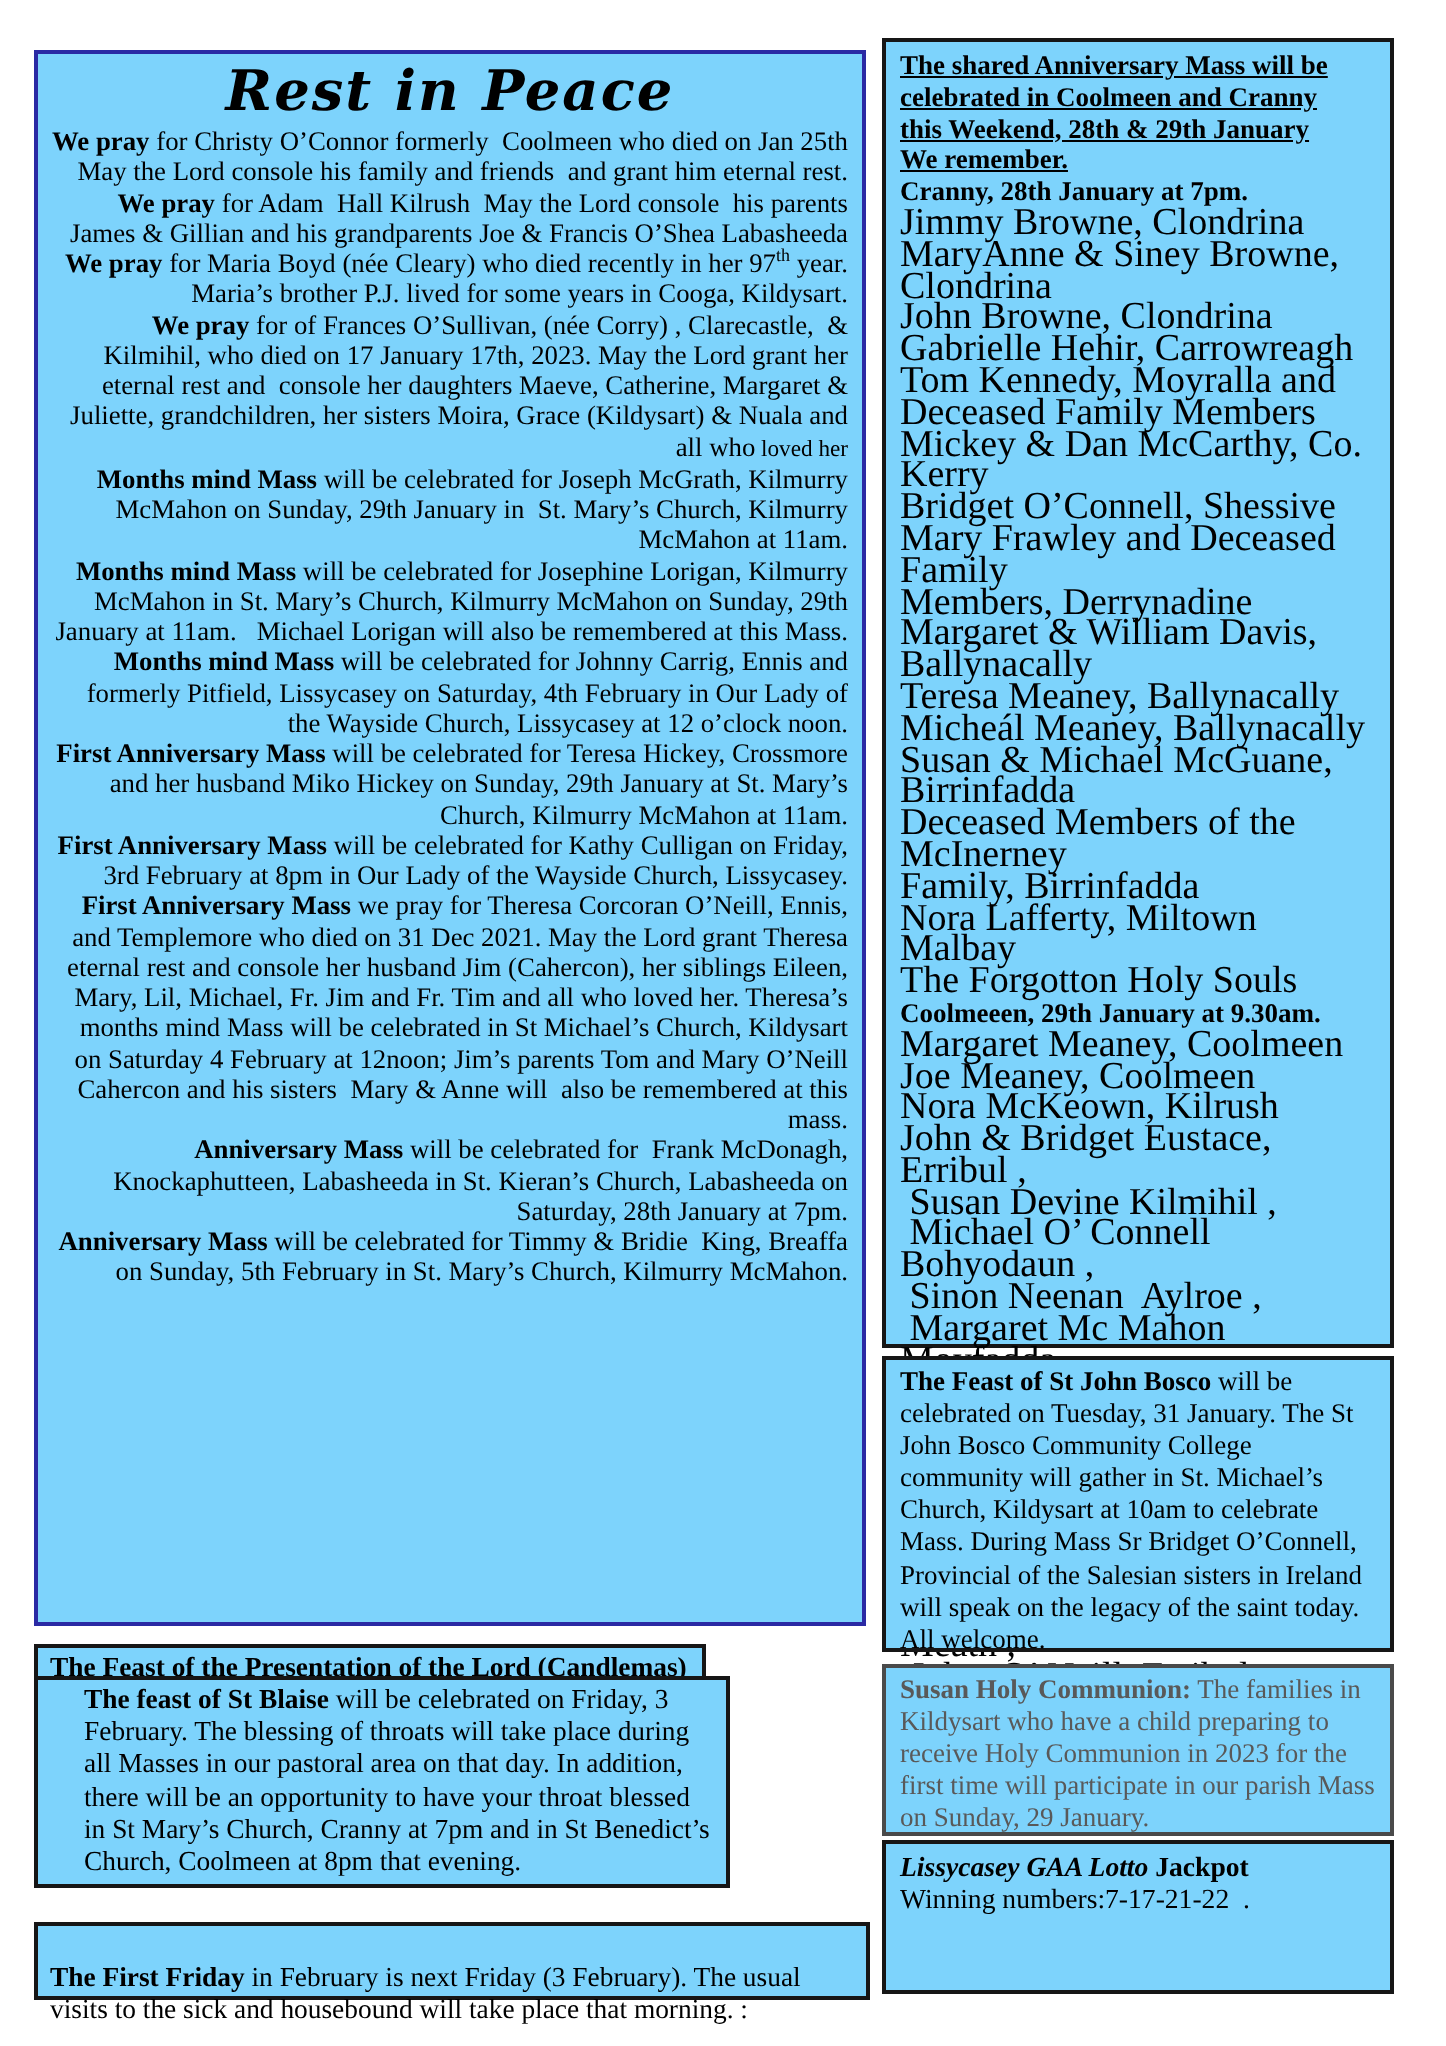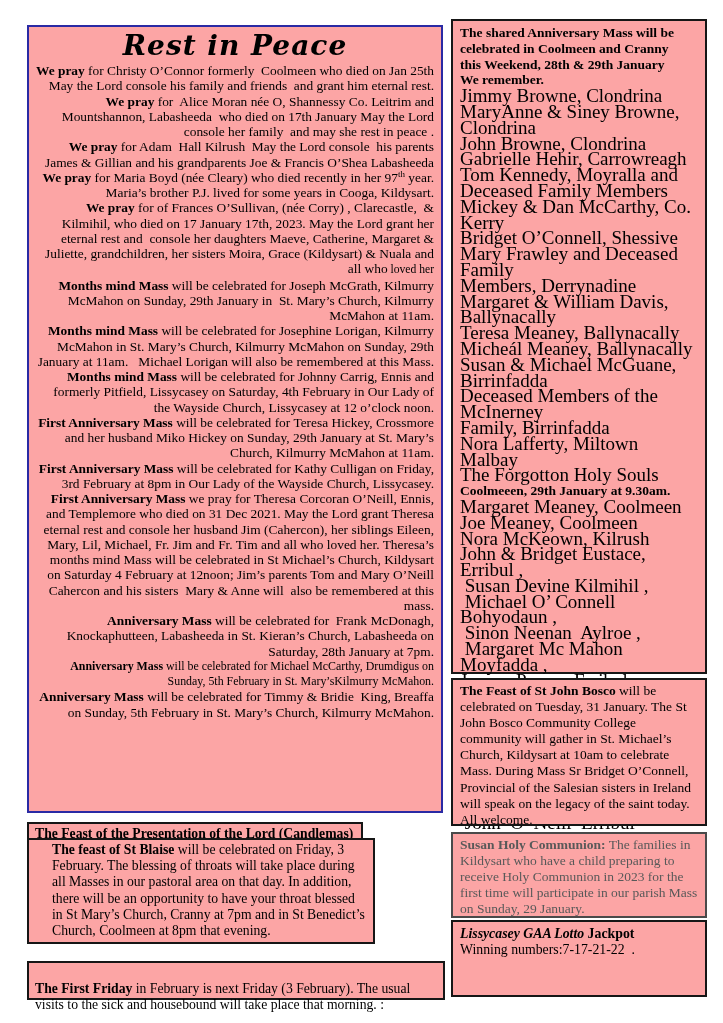--- a/index.html
+++ b/index.html
@@ -6,23 +6,22 @@
   html, body { width: 723px; height: 1023px; }
   body {
     background: #ffffff;
     color: #000000;
     font-family: "Liberation Serif", serif;
     position: relative;
     overflow: hidden;
   }
   .box {
     position: absolute;
-    background: #fca5a5;
+    background: #7dd3fc;
     border: 2px solid #161616;
-    margin-left: 10px;
   }
   
   #rip-box {
     left: 17px; top: 25px; width: 416px; height: 788px;
     border-color: #2a2aa4;
     padding: 2px 7px 0 7px;
     overflow: hidden;
   }
   .rip-title {
     font-family: "DejaVu Serif", serif;
@@ -52,20 +51,21 @@
     white-space: pre-wrap;
   }
 
   
   #shared-box { left: 441px; top: 19px; width: 256px; height: 655px; padding: 4px 7px; }
   .hdr {
     font-weight: bold;
     font-size: 13.5px;
     line-height: 15.8px;
     white-space: pre-line;
+    text-decoration: underline;
   }
   .sec-title { font-weight: bold; font-size: 13.5px; line-height: 15.8px; }
   .names { font-size: 19px; line-height: 15.8px; white-space: pre-wrap; }
 
   #bosco-box { left: 441px; top: 678px; width: 256px; height: 148px; padding: 3px 7px; }
   #bosco-box .info { font-size: 13.5px; line-height: 16.1px; }
 
   #communion-box {
     left: 441px; top: 832px; width: 256px; height: 86px; padding: 3px 7px;
     color: #595959; border-color: #4a4a4a;
@@ -77,32 +77,30 @@
   .lotto-title .it { font-style: italic; }
   .lotto-line { font-size: 13.8px; line-height: 16.6px; white-space: pre-wrap; }
 </style>
 </head>
 <body>
 
 <div class="box" id="rip-box">
   <div class="rip-title">Rest in Peace</div>
   <div>
       <p class="entry"><b>We pray</b> for Christy O’Connor formerly  Coolmeen who died on Jan 25th May the Lord console his family and friends  and grant him eternal rest.</p>
-      <p class="entry"><b>We pray</b> for  Alice Moran née O, Shannessy Co. Leitrim and Mountshannon, Labasheeda  who died on 17th January May the Lord console her family  and may she rest in peace .</p>
       <p class="entry"><b>We pray</b> for Adam  Hall Kilrush  May the Lord console  his parents James &amp; Gillian and his grandparents Joe &amp; Francis O’Shea Labasheeda</p>
       <p class="entry"><b>We pray</b> for Maria Boyd (née Cleary) who died recently in her 97<sup>th</sup> year. Maria’s brother P.J. lived for some years in Cooga, Kildysart.</p>
       <p class="entry"><b>We pray</b> for of Frances O’Sullivan, (née Corry) , Clarecastle,  &amp; Kilmihil, who died on 17 January 17th, 2023. May the Lord grant her eternal rest and  console her daughters Maeve, Catherine, Margaret &amp; Juliette, grandchildren, her sisters Moira, Grace (Kildysart) &amp; Nuala and all who<span class="sm"> loved her</span></p>
       <p class="entry"><b>Months mind Mass</b> will be celebrated for Joseph McGrath, Kilmurry McMahon on Sunday, 29th January in  St. Mary’s Church, Kilmurry McMahon at 11am.</p>
       <p class="entry"><b>Months mind Mass</b> will be celebrated for Josephine Lorigan, Kilmurry McMahon in St. Mary’s Church, Kilmurry McMahon on Sunday, 29th January at 11am.   Michael Lorigan will also be remembered at this Mass.</p>
       <p class="entry"><b>Months mind Mass</b> will be celebrated for Johnny Carrig, Ennis and formerly Pitfield, Lissycasey on Saturday, 4th February in Our Lady of the Wayside Church, Lissycasey at 12 o’clock noon.</p>
       <p class="entry"><b>First Anniversary Mass</b> will be celebrated for Teresa Hickey, Crossmore and her husband Miko Hickey on Sunday, 29th January at St. Mary’s Church, Kilmurry McMahon at 11am.</p>
       <p class="entry"><b>First Anniversary Mass</b> will be celebrated for Kathy Culligan on Friday, 3rd February at 8pm in Our Lady of the Wayside Church, Lissycasey.</p>
       <p class="entry"><b>First Anniversary Mass</b> we pray for Theresa Corcoran O’Neill, Ennis, and Templemore who died on 31 Dec 2021. May the Lord grant Theresa eternal rest and console her husband Jim (Cahercon), her siblings Eileen, Mary, Lil, Michael, Fr. Jim and Fr. Tim and all who loved her. Theresa’s months mind Mass will be celebrated in St Michael’s Church, Kildysart on Saturday 4 February at 12noon; Jim’s parents Tom and Mary O’Neill Cahercon and his sisters  Mary &amp; Anne will  also be remembered at this mass.</p>
       <p class="entry"><b>Anniversary Mass</b> will be celebrated for  Frank McDonagh, Knockaphutteen, Labasheeda in St. Kieran’s Church, Labasheeda on Saturday, 28th January at 7pm.</p>
-      <p class="entry small"><b>Anniversary Mass</b> will be celebrated for Michael McCarthy, Drumdigus on Sunday, 5th February in St. Mary’sKilmurry McMahon.</p>
       <p class="entry"><b>Anniversary Mass</b> will be celebrated for Timmy &amp; Bridie  King, Breaffa on Sunday, 5th February in St. Mary’s Church, Kilmurry McMahon.</p>
     </div>
 </div>
 
 <div class="box" id="candlemas-box">
   <p class="info"><b>The Feast of the Presentation of the Lord (Candlemas)</b> will be celebrated on Thursday, 2 February. Candles for use in our churches and homes will be blessed at all Masses in our pastoral area on that day.</p>
 </div>
 
 <div class="box" id="blaise-box">
   <p class="info"><b>The feast of St Blaise</b> will be celebrated on Friday, 3 February. The blessing of throats will take place during all Masses in our pastoral area on that day. In addition, there will be an opportunity to have your throat blessed in St Mary’s Church, Cranny at 7pm and in St Benedict’s Church, Coolmeen at 8pm that evening.</p>
@@ -111,20 +109,21 @@
 <div class="box" id="friday-box">
   <p class="info"><b>The First Friday</b> in February is next Friday (3 February). The usual visits to the sick and housebound will take place that morning. :</p>
 </div>
 
 <div class="box" id="shared-box">
   <div class="hdr">The shared Anniversary Mass will be
 celebrated in Coolmeen and Cranny
 this Weekend, 28th &amp; 29th January
 We remember.</div>
   <div>
+      <div class="sec-title">Cranny, 28th January at 7pm.</div>
       <div class="names">Jimmy Browne, Clondrina
 MaryAnne &amp; Siney Browne, Clondrina
 John Browne, Clondrina
 Gabrielle Hehir, Carrowreagh
 Tom Kennedy, Moyralla and
 Deceased Family Members
 Mickey &amp; Dan McCarthy, Co. Kerry
 Bridget O’Connell, Shessive
 Mary Frawley and Deceased Family
 Members, Derrynadine

